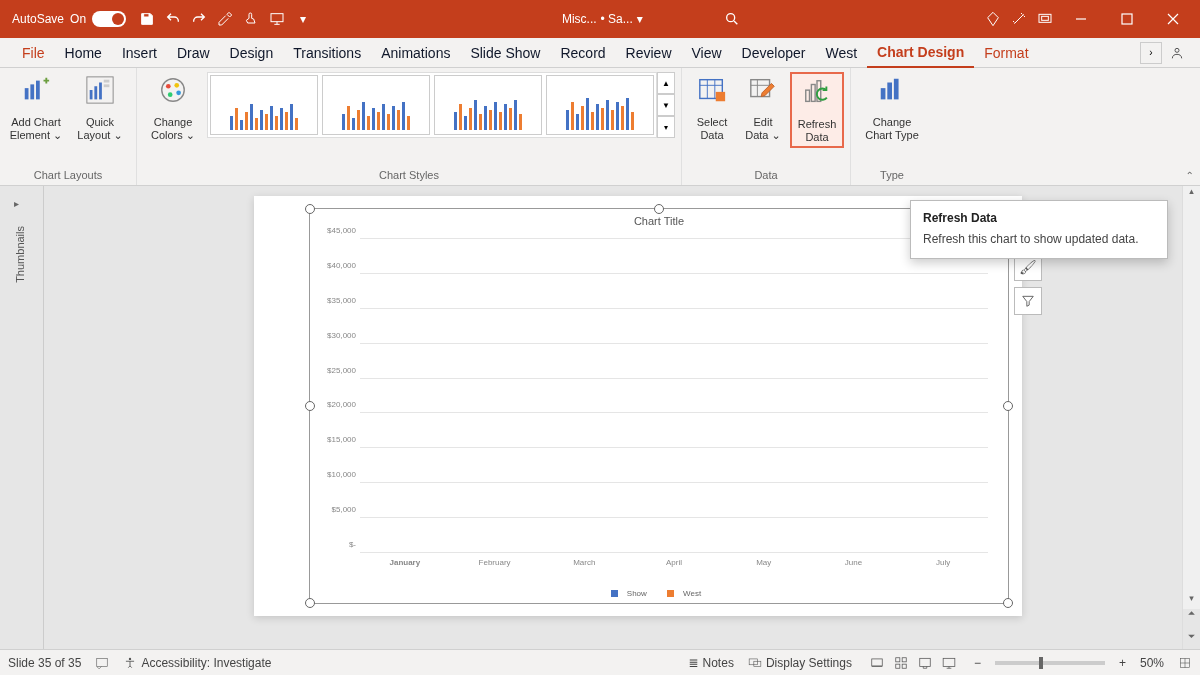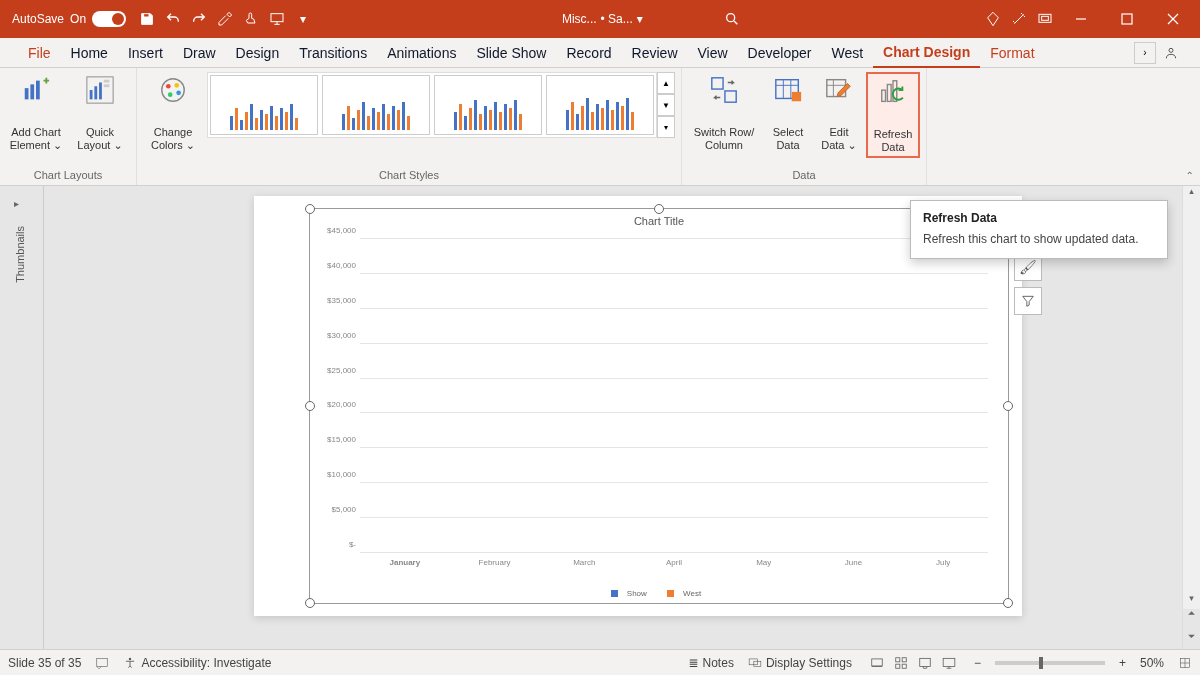--- a/index.html
+++ b/index.html
@@ -12,34 +12,34 @@
 .toggle::after { content:""; position:absolute; width:12px; height:12px; background:#c43e1c; border-radius:50%; top:2px; right:2px; }
 .tb-icon { width: 26px; height: 26px; display:flex; align-items:center; justify-content:center; cursor:pointer; color:#fff; fill:#fff; }
 .tb-icon svg { width:16px; height:16px; }
 .tb-spacer { flex: 1; }
 .tb-doc { padding: 0 8px; display:flex; align-items:center; gap:4px; }
 .tb-search { width: 20px; }
 .win-btn { width: 46px; height: 38px; display:flex; align-items:center; justify-content:center; cursor:pointer; }
 .win-btn svg { width:12px; height:12px; stroke:#fff; fill:none; stroke-width:1.2; }
 
 
-.tabs { height: 30px; background: #f3f2f1; display:flex; align-items:center; padding: 0 18px; border-bottom: 1px solid #d0d0d0; }
+.tabs { height: 30px; background: #f3f2f1; display:flex; align-items:center; padding: 0 12px; border-bottom: 1px solid #d0d0d0; }
 .tab { padding: 0 10px; height: 30px; display:flex; align-items:center; font-size: 14px; color:#0f172a; cursor:pointer; }
 .tab.file { color:#c43e1c; font-weight:400; }
 .tab.active { color:#c43e1c; border-bottom: 2px solid #c43e1c; font-weight:600; }
 .tab.format { color:#c43e1c; }
 .tabs-spacer { flex:1; }
 .tab-mini { width:22px; height:22px; display:flex; align-items:center; justify-content:center; border:1px solid #ccc; margin-left:4px; font-size:10px; cursor:pointer; }
 
 
 .ribbon { height: 118px; background: #f3f2f1; display:flex; border-bottom:1px solid #d0d0d0; position:relative; }
 .group { display:flex; flex-direction:column; align-items:center; padding: 4px 6px 0 6px; border-right:1px solid #e0e0e0; }
 .group-body { display:flex; gap:4px; flex:1; align-items:flex-start; }
 .group-label { font-size:11px; color:#666; padding-bottom: 4px; }
-.big-btn { display:flex; flex-direction:column; align-items:center; justify-content:flex-start; width:60px; padding:2px 2px; cursor:pointer; font-size:11px; color:#333; text-align:center; line-height:1.2; gap:20px; }
+.big-btn { display:flex; flex-direction:column; align-items:center; justify-content:flex-start; width:60px; padding:2px 2px; cursor:pointer; font-size:11px; color:#333; text-align:center; line-height:1.2; gap:10px; }
 .big-btn .ic { width:32px; height:32px; display:flex; align-items:center; justify-content:center; }
 .big-btn .ic svg { width:30px; height:30px; }
 .big-btn.highlight { border:2px solid #e8694b; background:#fdece7; }
 .styles-strip { display:flex; gap:4px; padding:2px; border:1px solid #ddd; background:#fff; }
 .style-thumb { width:108px; height:60px; background:#fff; border:1px solid #ccc; display:flex; align-items:flex-end; justify-content:center; gap:2px; padding:4px; cursor:pointer; position:relative; }
 .style-thumb .mini-bar { width:3px; background:#4472c4; }
 .style-thumb .mini-bar.o { background:#ed7d31; }
 .style-scroll { width:18px; display:flex; flex-direction:column; }
 .style-scroll div { flex:1; border:1px solid #ccc; display:flex; align-items:center; justify-content:center; font-size:8px; cursor:pointer; background:#fff; }
 .collapse-caret { position:absolute; right:6px; bottom:4px; font-size:10px; color:#666; cursor:pointer; }
@@ -319,30 +319,20 @@
           <div>▼</div>
           <div>▾</div>
         </div>
       </div>
     </div>
     <div class="group-label">Chart Styles</div>
   </div>
 
   <div class="group">
     <div class="group-body">
-      <div class="big-btn" style="width:72px">
-        <span class="ic">
-            <svg viewBox="0 0 32 32">
-              <rect x="3" y="3" width="12" height="12" fill="none" stroke="#4472c4" stroke-width="1.5"></rect>
-              <rect x="17" y="17" width="12" height="12" fill="none" stroke="#4472c4" stroke-width="1.5"></rect>
-              <path d="M20 8h6l-2-2m2 2l-2 2M12 24H6l2-2m-2 2l2 2" stroke="#666" fill="none" stroke-width="1.5"></path>
-            </svg>
-          </span>
-        <span>Switch Row/ Column</span>
-      </div>
       <div class="big-btn" style="width:48px">
         <span class="ic">
             <svg viewBox="0 0 32 32">
               <rect x="3" y="5" width="24" height="20" fill="none" stroke="#4472c4" stroke-width="1.5"></rect>
               <path d="M3 11h24M11 5v20M19 5v20" stroke="#4472c4" stroke-width="1"></path>
               <rect x="20" y="18" width="10" height="10" fill="#ed7d31"></rect>
             </svg>
           </span>
         <span>Select Data</span>
       </div>
@@ -365,20 +355,35 @@
               <path d="M26 14a6 6 0 10.5 8" fill="none" stroke="#2e9e3f" stroke-width="2"></path>
               <path d="M26 10v4h-4" fill="none" stroke="#2e9e3f" stroke-width="2"></path>
             </svg>
           </span>
         <span>Refresh Data</span>
       </div>
     </div>
     <div class="group-label">Data</div>
   </div>
 
+  <div class="group" style="border-right:none">
+    <div class="group-body">
+      <div class="big-btn" style="width:70px">
+        <span class="ic">
+            <svg viewBox="0 0 32 32">
+              <rect x="4" y="14" width="5" height="12" fill="#4472c4"></rect>
+              <rect x="11" y="8" width="5" height="18" fill="#4472c4"></rect>
+              <rect x="18" y="4" width="5" height="22" fill="#4472c4"></rect>
+            </svg>
+          </span>
+        <span>Change Chart Type</span>
+      </div>
+    </div>
+    <div class="group-label">Type</div>
+  </div>
   <span class="collapse-caret">⌃</span>
 </div>
 
 <div class="tooltip">
   <div class="tooltip-title">Refresh Data</div>
   <div class="tooltip-body">Refresh this chart to show updated data.</div>
 </div>
 
 <div class="workspace">
   <div class="thumb-pane">

